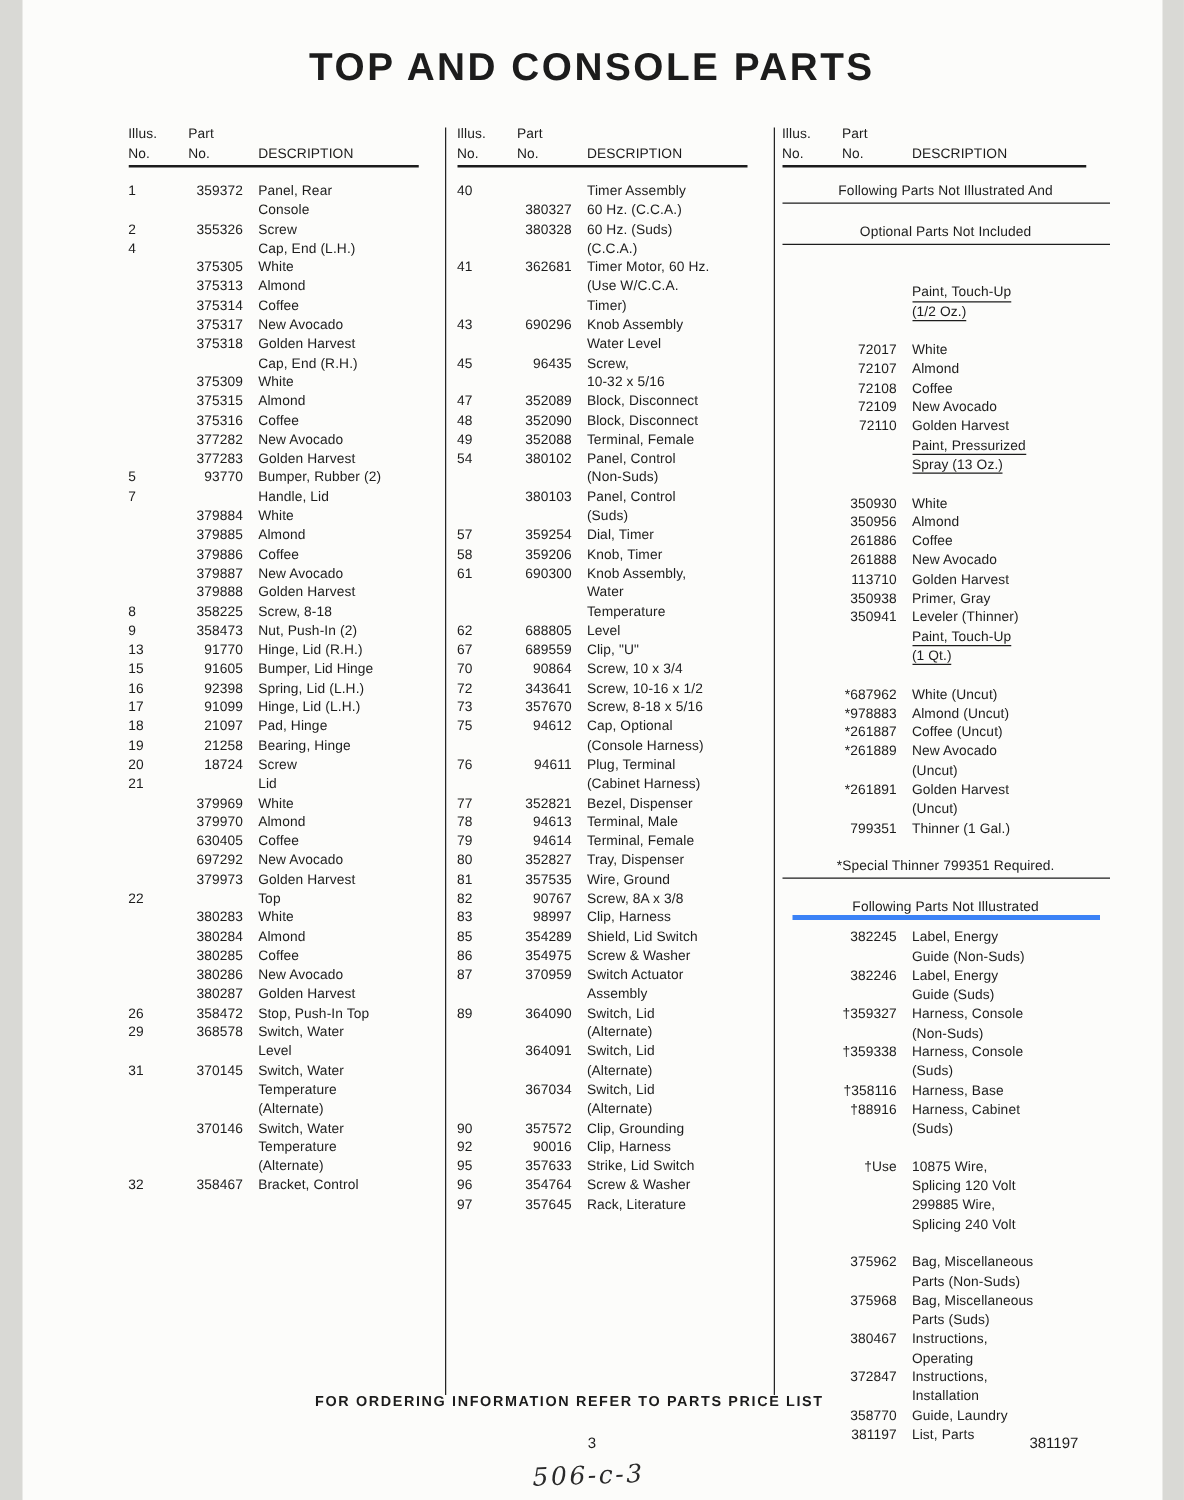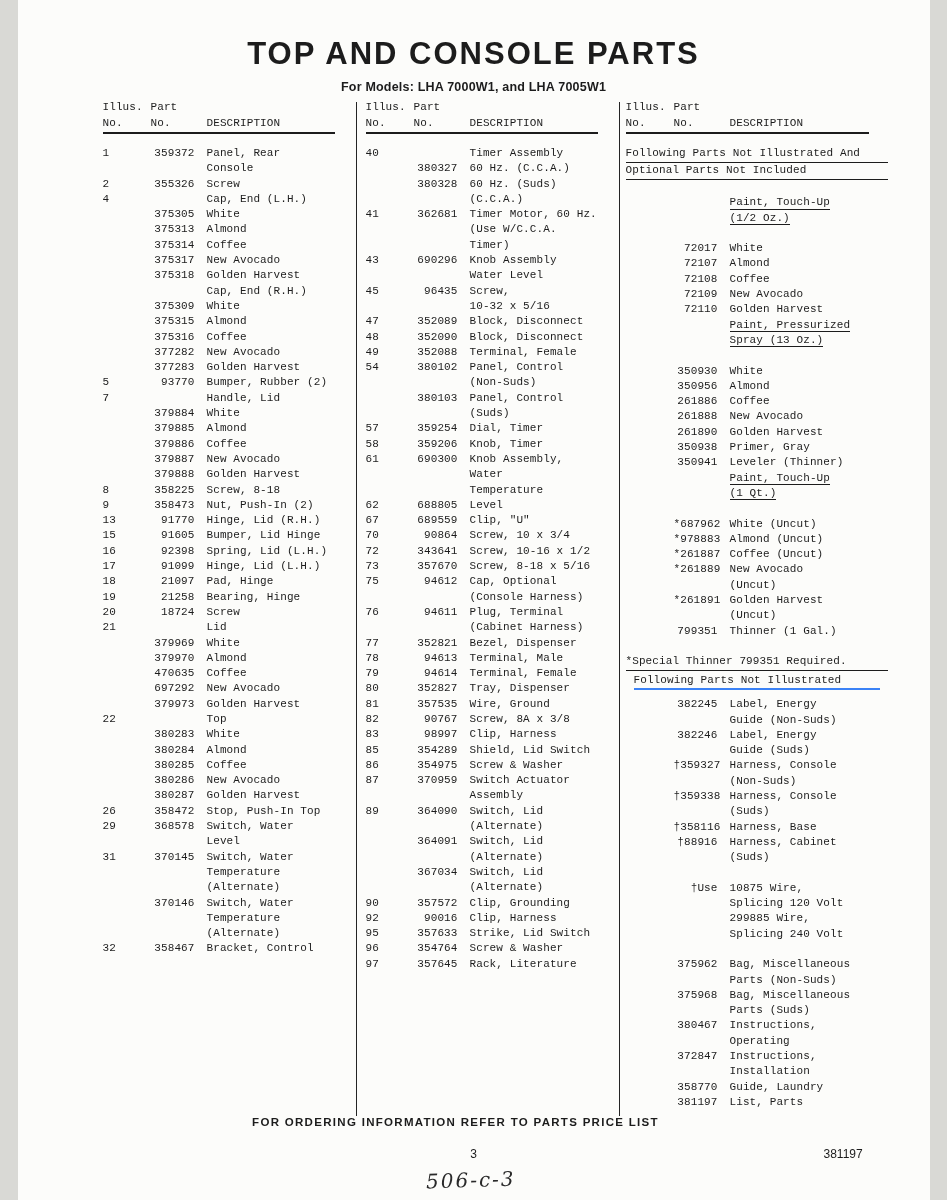--- a/index.html
+++ b/index.html
@@ -10,36 +10,36 @@
     font-family:"Liberation Sans","DejaVu Sans",sans-serif;
   }
   .title {
     position:absolute; top:36px; left:0; width:100%;
     text-align:center; font-size:31px; font-weight:700; letter-spacing:2px;
   }
   .subtitle {
     position:absolute; top:80px; left:0; width:100%;
     text-align:center; font-size:12.5px; font-weight:700; letter-spacing:.2px;
   }
-  .col { position:absolute; top:99px; font-size:11px; letter-spacing:.1px;font-family:Liberation Mono, monospace; }
+  .col { position:absolute; top:99px; font-size:11px; letter-spacing:.1px; }
   .col1 { left:85px;  width:250px; }
   .col2 { left:348px; width:250px; }
   .col3 { left:608px; width:262px; }
   .colhead {
     width:93%; border-bottom:2px solid #1c1c1c;
     padding-bottom:1px; margin-bottom:12px;
   }
   .hrow, .row {
     display:grid; grid-template-columns:36px 44px 1fr; column-gap:12px;
   }
   .hrow { height:16px; line-height:16px; }
   .row  { height:15.3px; line-height:15.3px; }
   .row.span, .row.spanu, .row.spanc { display:block; }
-  .row.spanu { border-bottom:1px solid #1c1c1c; height:17px; line-height:15px; margin-bottom:0; }
-  .row.spanc { border-bottom:2px solid #3b82f6; height:17px; line-height:15px; text-align:left; margin:2px 8px 7px 8px; }
+  .row.spanu { border-bottom:1px solid #1c1c1c; height:17px; line-height:15px; margin-bottom:16px;text-align:center; }
+  .row.spanc { border-bottom:4px solid #3b82f6; height:17px; line-height:15px; text-align:center; margin:2px 8px 7px 8px; }
   .part-no { text-align:right; white-space:nowrap; }
   .illus-no, .desc { white-space:nowrap; }
   .ul { border-bottom:1px solid #1c1c1c; padding-bottom:.5px; }
   .vdiv { position:absolute; top:102px; width:1px; height:1014px; background:#242424; }
   .vdiv1 { left:338px; }
   .vdiv2 { left:601px; }
   .footer-note {
     position:absolute; top:1116px; left:67px; width:742px; text-align:center;
     font-weight:700; font-size:11.5px; letter-spacing:1.3px;
   }
@@ -50,21 +50,20 @@
     font-family:"DejaVu Serif",serif; font-style:italic;
     font-size:20px; letter-spacing:2px; transform:rotate(-2deg); color:#2a2a2a;
   }
 </style>
 </head>
 <body>
 
 <div class="page">
 
   <div class="title">TOP AND CONSOLE PARTS</div>
-  <div class="subtitle">For Models: LHA 7000W1, and LHA 7005W1</div>
 
   <div class="vdiv vdiv1"></div>
   <div class="vdiv vdiv2"></div>
 
   <section class="col col1">
     <header class="colhead">
       <div class="hrow">
         <span>Illus.</span>
         <span>Part</span>
         <span></span>
@@ -241,21 +240,21 @@
           <span class="part-no">379969</span>
           <span class="desc">White</span>
         </div>
         <div class="row">
           <span class="illus-no"></span>
           <span class="part-no">379970</span>
           <span class="desc">Almond</span>
         </div>
         <div class="row">
           <span class="illus-no"></span>
-          <span class="part-no">470635</span>
+          <span class="part-no">630405</span>
           <span class="desc">Coffee</span>
         </div>
         <div class="row">
           <span class="illus-no"></span>
           <span class="part-no">697292</span>
           <span class="desc">New Avocado</span>
         </div>
         <div class="row">
           <span class="illus-no"></span>
           <span class="part-no">379973</span>
@@ -710,21 +709,21 @@
           <span class="part-no">261886</span>
           <span class="desc">Coffee</span>
         </div>
         <div class="row">
           <span class="illus-no"></span>
           <span class="part-no">261888</span>
           <span class="desc">New Avocado</span>
         </div>
         <div class="row">
           <span class="illus-no"></span>
-          <span class="part-no">261890</span>
+          <span class="part-no">113710</span>
           <span class="desc">Golden Harvest</span>
         </div>
         <div class="row">
           <span class="illus-no"></span>
           <span class="part-no">350938</span>
           <span class="desc">Primer, Gray</span>
         </div>
         <div class="row">
           <span class="illus-no"></span>
           <span class="part-no">350941</span>

